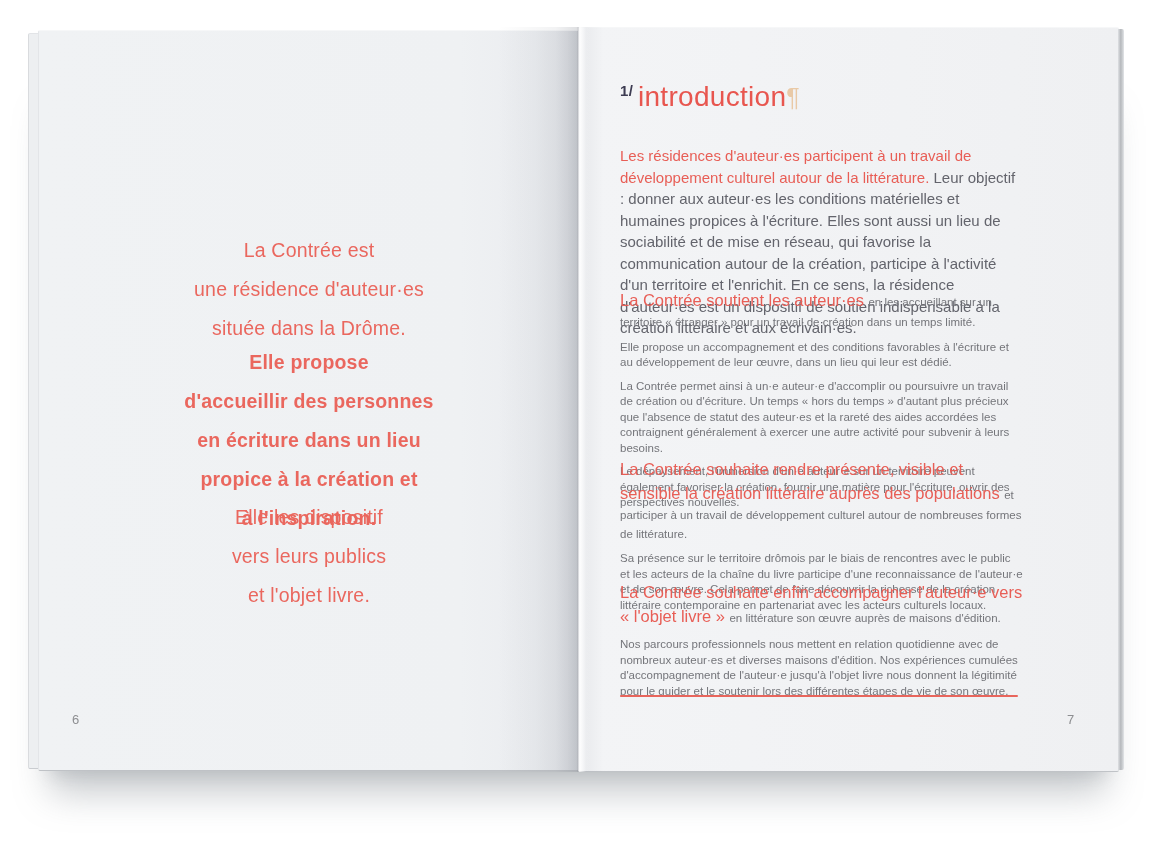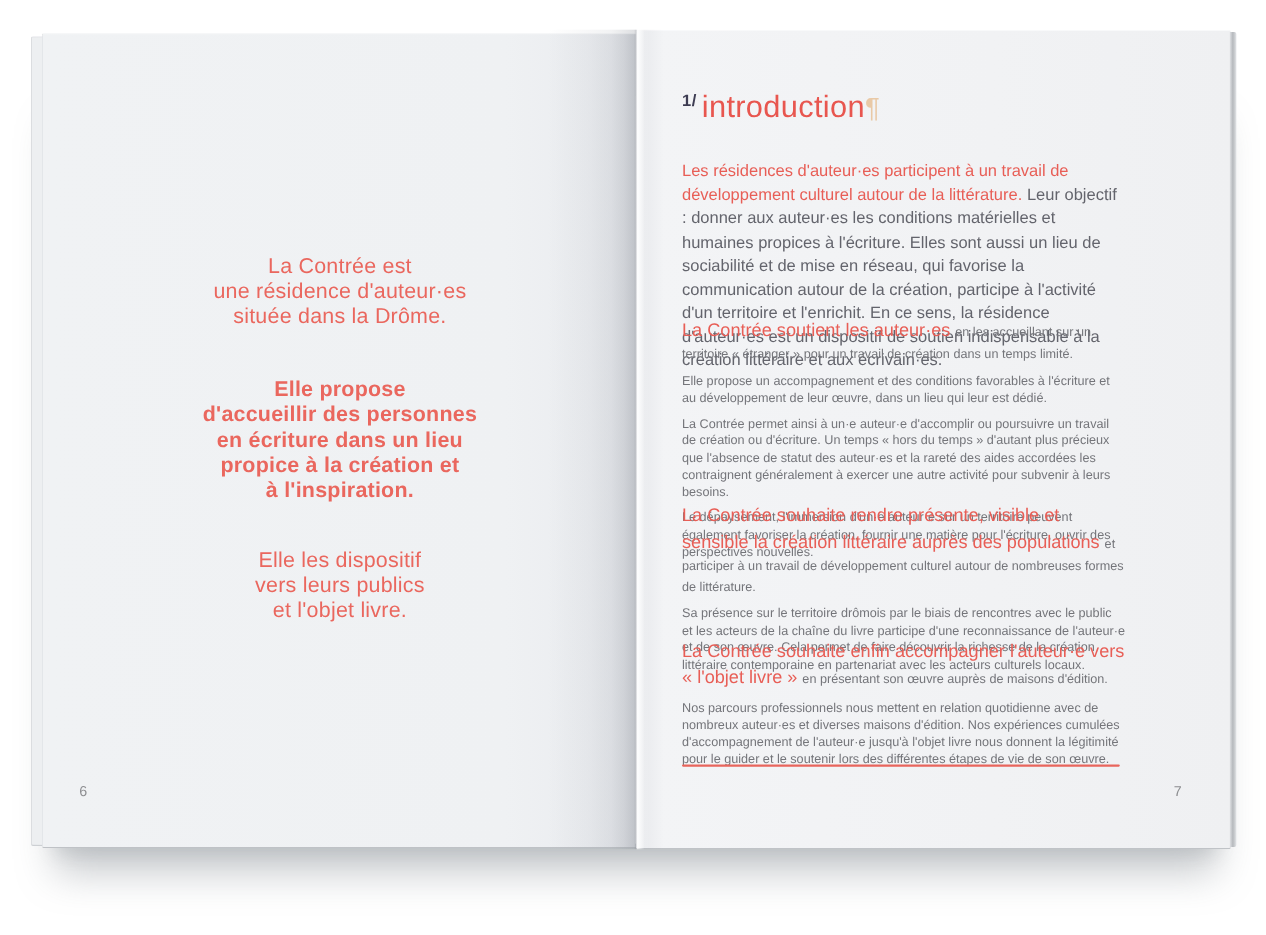--- a/index.html
+++ b/index.html
@@ -40,21 +40,21 @@
       rgba(150,155,165,0) 66%);
     pointer-events:none; }
 
   .stack-edge { position:absolute; left:1090px; top:2px; width:6px; height:741px;
     background:linear-gradient(to right,#dfe1e4 0%, #b6b9bd 45%, #c8cbce 70%, #e3e5e8 100%);
     border-radius:0 2px 2px 0; }
 
   
   .left-quotes { position:absolute; left:90px; top:0; width:360px; }
   .quote-block { position:absolute; left:0; width:360px; text-align:center;
-    color:#ea675e; font-size:19.5px; line-height:23px; letter-spacing:0.2px;
+    color:#ea675e; font-size:19.5px; line-height:39px; letter-spacing:0.2px;
     white-space:pre-line; }
   .qb1 { top:200px; }
   .qb2 { top:312px;font-weight:bold; }
   .qb3 { top:467px; }
 
   .pagenum { position:absolute; font-size:13px; color:#8d8e91; }
   .pn-left  { left:33px;  top:681px; }
   .pn-right { left:489px; top:684px; }
 
   
@@ -138,21 +138,21 @@
             <span class="sec-note">et participer à un travail de développement culturel autour de nombreuses formes de littérature.</span>
           </div>
           <div class="sec-paras">
             <p>Sa présence sur le territoire drômois par le biais de rencontres avec le public et les acteurs de la chaîne du livre participe d'une reconnaissance de l'auteur·e et de son œuvre. Cela permet de faire découvrir la richesse de la création littéraire contemporaine en partenariat avec les acteurs culturels locaux.</p>
           </div>
         </div>
 
         <div class="section sec-3">
           <div>
             <span class="sec-head">La Contrée souhaite enfin accompagner l'auteur·e vers « l'objet livre »</span>
-            <span class="sec-note">en présentant son œuvre auprès de maisons d'édition.</span>
+            <span class="sec-note">en littérature son œuvre auprès de maisons d'édition.</span>
           </div>
           <div class="sec-paras">
             <p>Nos parcours professionnels nous mettent en relation quotidienne avec de nombreux auteur·es et diverses maisons d'édition. Nos expériences cumulées d'accompagnement de l'auteur·e jusqu'à l'objet livre nous donnent la légitimité pour le guider et le soutenir lors des différentes étapes de vie de son œuvre.</p>
           </div>
         </div>
 
         <div class="rule"></div>
       </div>
 
       <div class="pagenum pn-right">7</div>

